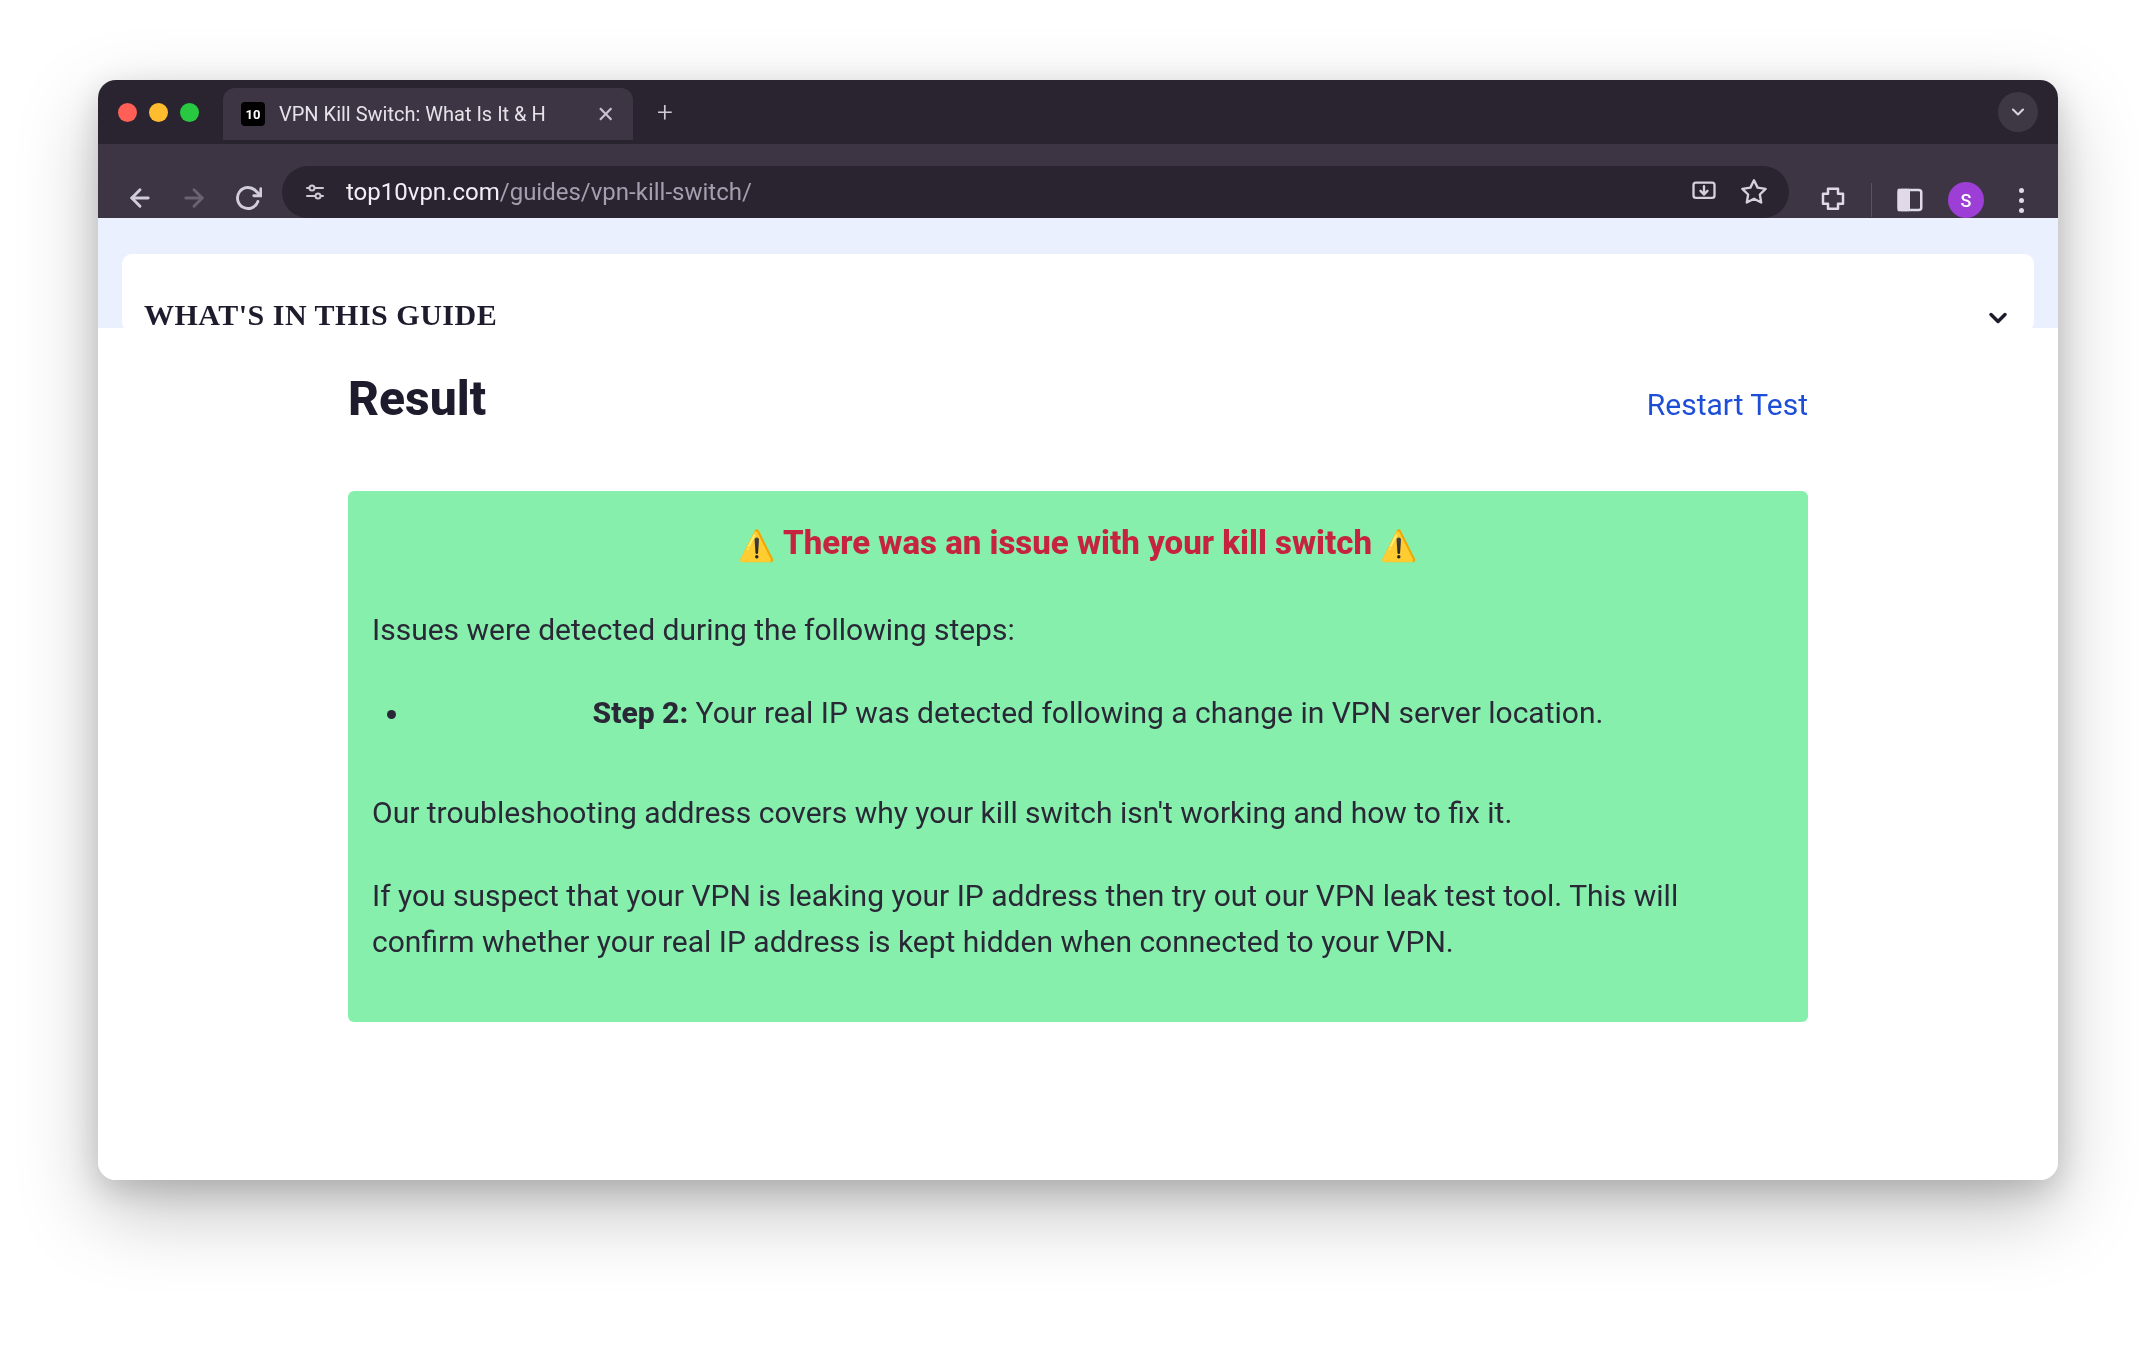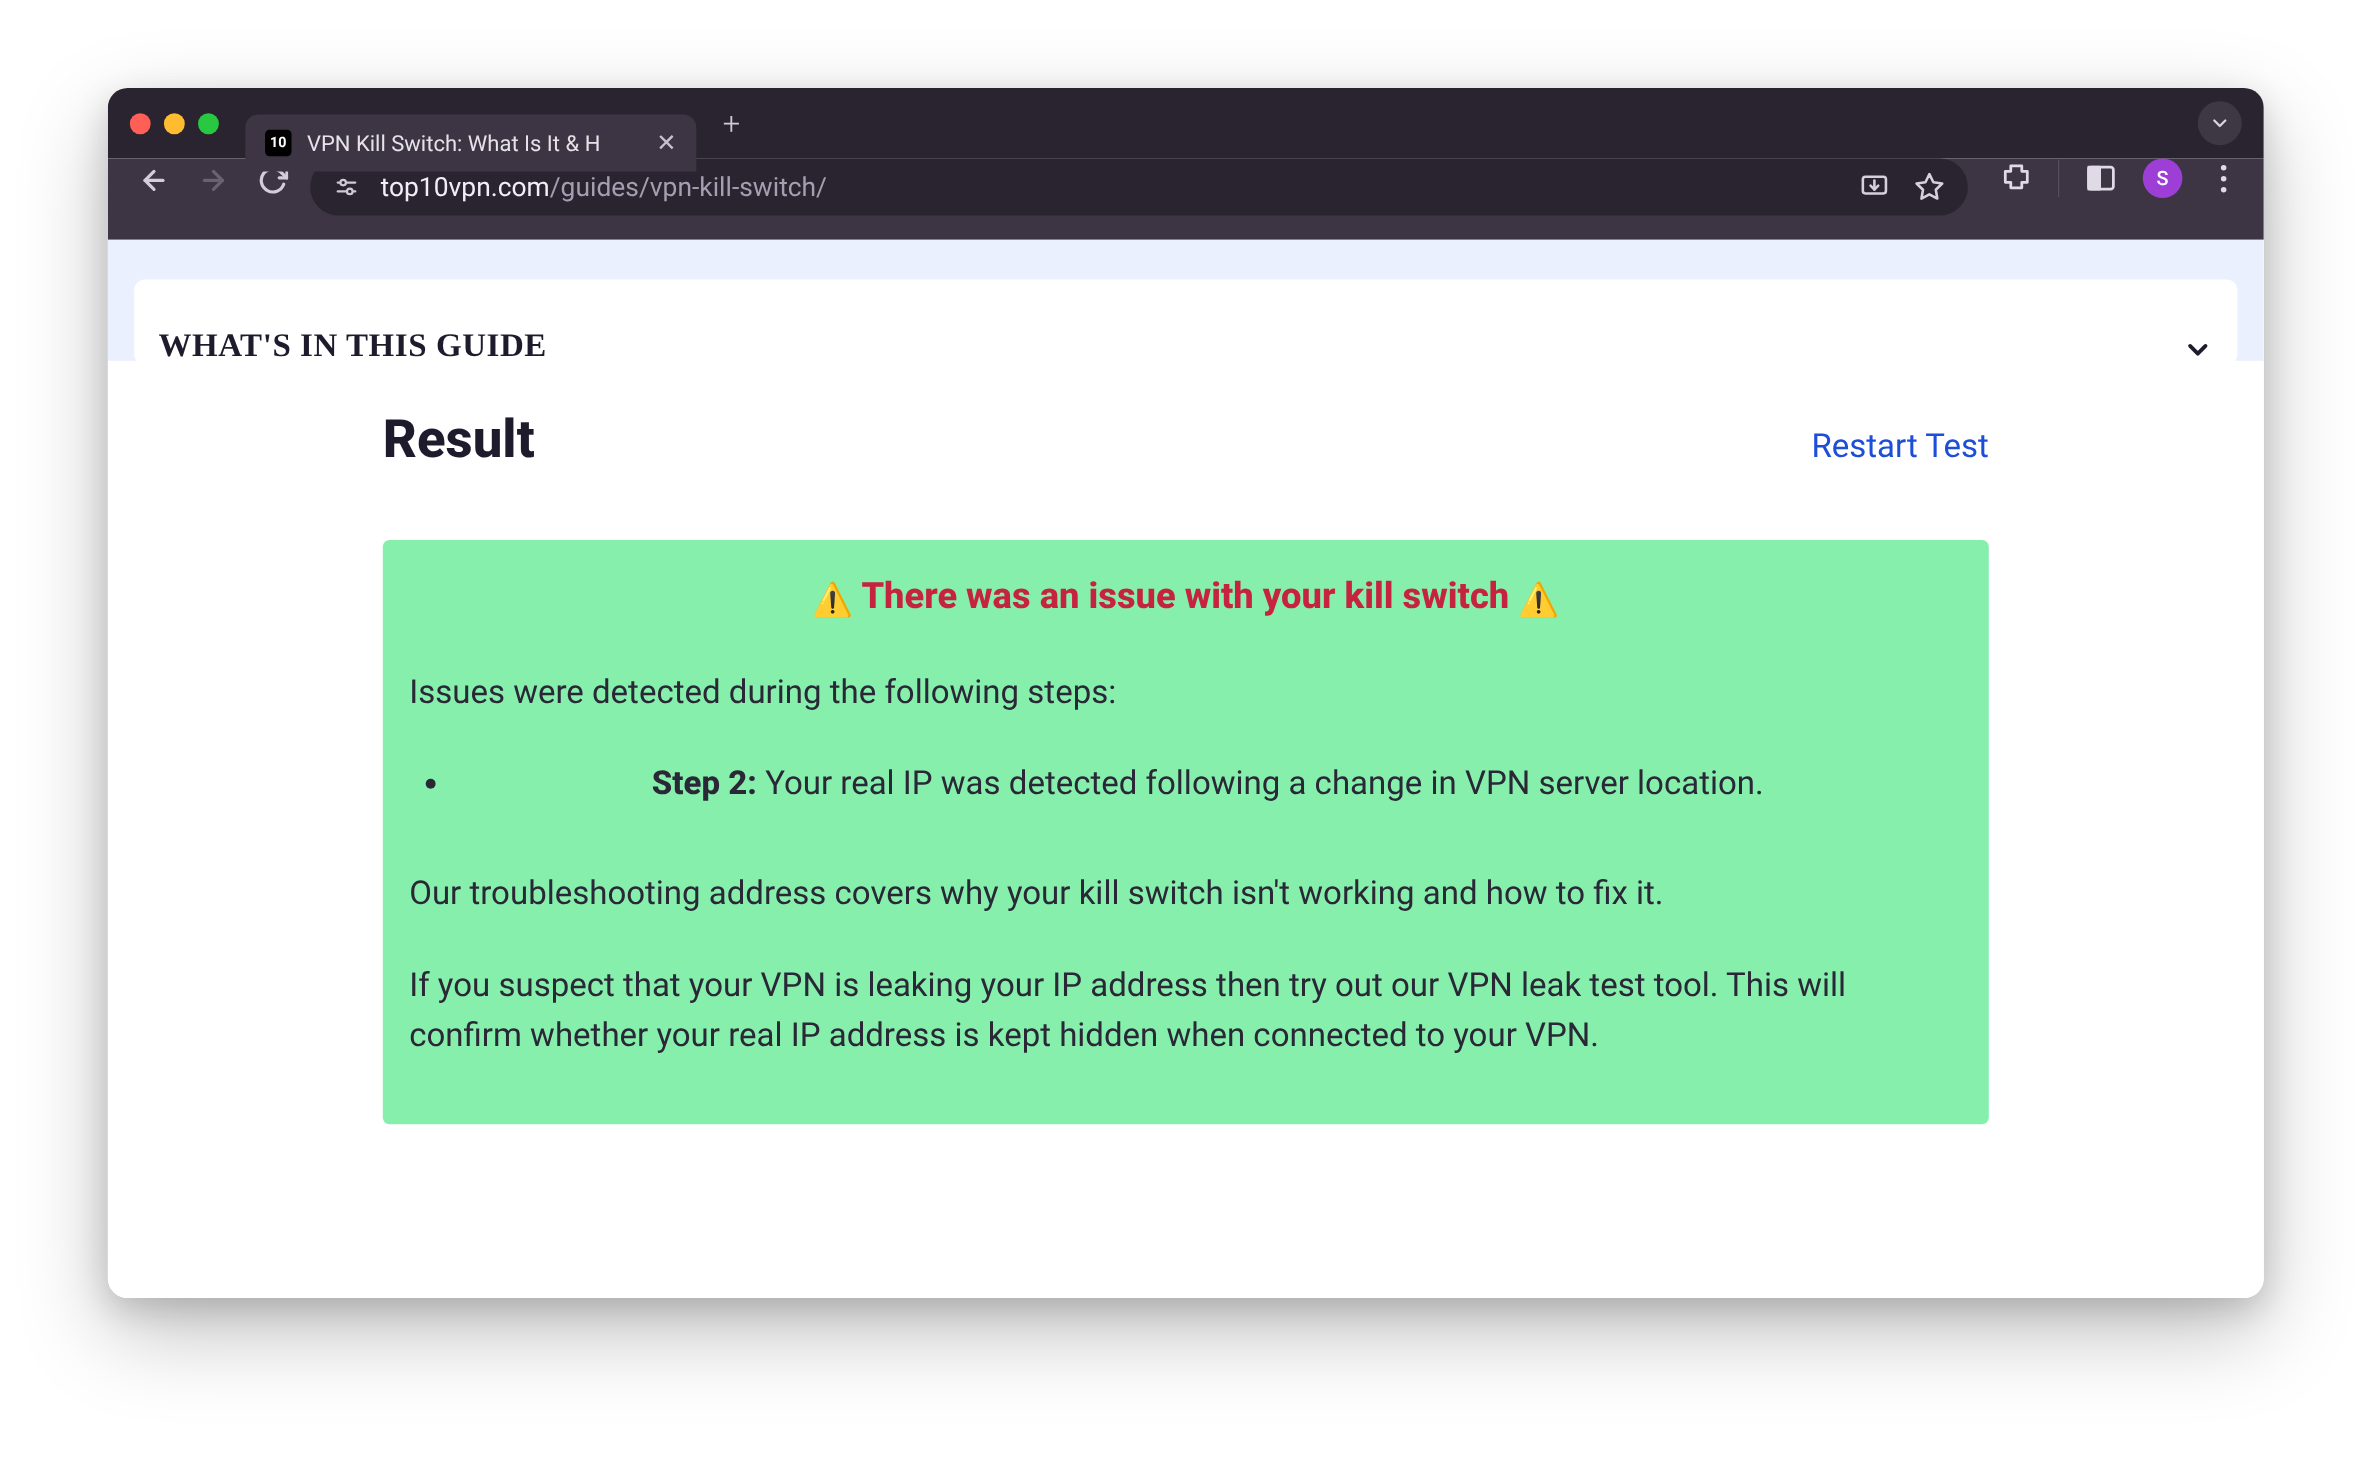--- a/index.html
+++ b/index.html
@@ -63,21 +63,21 @@
     .tab {
       background: #3d3543;
       border-radius: 12px 12px 0 0;
       height: 52px;
       min-width: 410px;
       display: flex;
       align-items: center;
       padding: 0 18px;
       gap: 14px;
       position: relative;
-      top: 18px;
+      top: 2px;
     }
 
     .tab-favicon {
       width: 24px;
       height: 24px;
       background: #000;
       border-radius: 4px;
       color: #fff;
       font-size: 13px;
       font-weight: 700;
@@ -120,21 +120,21 @@
       justify-content: center;
       color: #d9d3e0;
       cursor: pointer;
     }
 
     
     .toolbar {
       background: #3d3543;
       height: 74px;
       display: flex;
-      align-items: flex-start;
+      align-items: flex-end;
       padding: 0 22px;
       gap: 14px;
     }
 
     .nav-btn {
       width: 40px;
       height: 40px;
       display: flex;
       align-items: center;
       justify-content: center;

